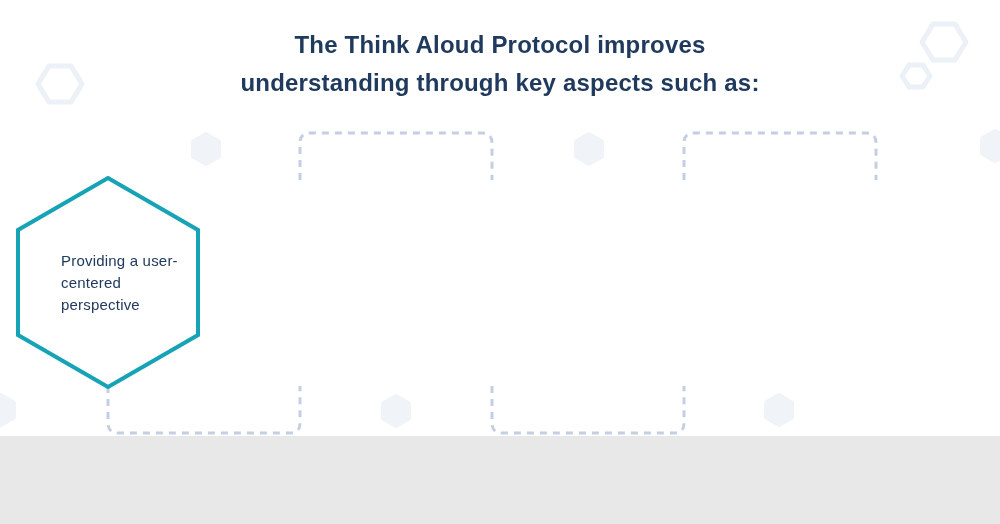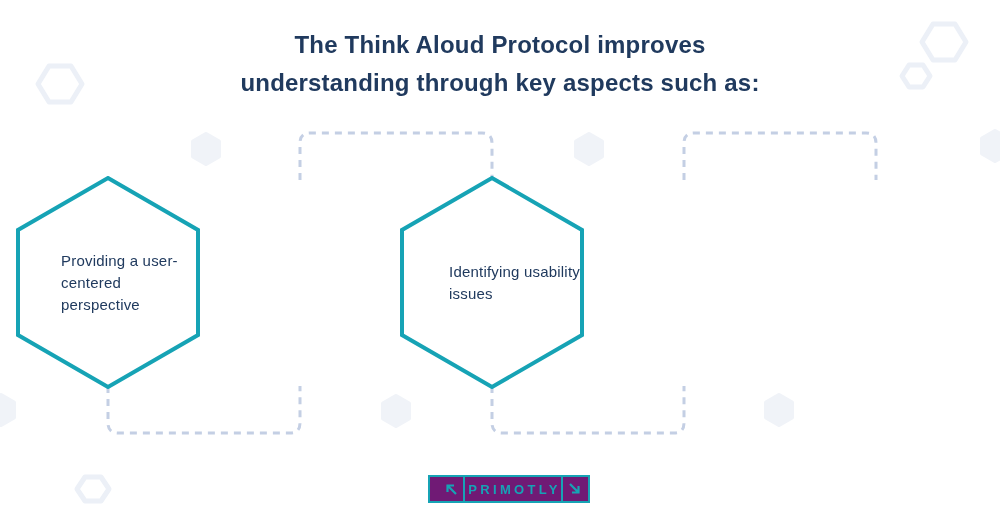--- a/index.html
+++ b/index.html
@@ -2,21 +2,21 @@
 <html style="--teal: #16A3B5; --navy: #203A5E; --dashed: #C4CFE4; --faint_fill: #F0F3F8; --faint_stroke: #ECF0F7; --background: #FFFFFF;"><head>
 <meta charset="utf-8">
 <style>
   :root{
     --teal:#16A3B5; --navy:#203A5E; --dashed:#C4CFE4;
     --faint_fill:#F0F3F8; --faint_stroke:#ECF0F7; --background:#FFFFFF;
   }
   *{margin:0;padding:0;box-sizing:border-box;}
   body{font-family:"Liberation Sans","DejaVu Sans",sans-serif;background:#e8e8e8;}
   .canvas{
-    position:relative;width:1000px;height:524px;background:var(--background);
+    position:relative;width:1000px;height:436px;background:var(--background);
     overflow:hidden;
   }
   .bg-svg{position:absolute;left:0;top:0;width:1000px;height:524px;}
   .decor-outline{fill:none;stroke:var(--faint_stroke);stroke-width:5;stroke-linejoin:round;}
   .decor-fill{fill:var(--faint_fill);stroke:var(--faint_fill);stroke-width:4;stroke-linejoin:round;}
   .connector{fill:none;stroke:var(--dashed);stroke-width:3;stroke-dasharray:7 6;}
   .title{
     position:absolute;left:0;top:26px;width:1000px;text-align:center;
     color:var(--navy);font-size:24px;font-weight:bold;line-height:38px;
     white-space:pre-line;letter-spacing:.2px;
@@ -74,27 +74,20 @@
   <div class="title">The Think Aloud Protocol improves
 understanding through key aspects such as:</div>
 
   <div class="hex-item hex1">
     <svg width="184" height="213" viewBox="0 0 184 213">
       <polygon class="hex-shape" points="92,2 182,54 182,159 92,211 2,159 2,54"></polygon>
     </svg>
     <div class="hex-label">Providing a user-
 centered perspective</div>
   </div>
-  <div class="hex-item hex3">
-    <svg width="184" height="213" viewBox="0 0 184 213">
-      <polygon class="hex-shape" points="92,2 182,54 182,159 92,211 2,159 2,54"></polygon>
-    </svg>
-    <div class="hex-label">Identifying usability
-issues</div>
-  </div>
 
   <div class="logo">
     <div class="logo-cell logo-arrow logo-arrow-left">
       <svg width="14" height="14" viewBox="0 0 14 14">
         <path class="arrow-glyph" d="M12 12 L3.5 3.5 M3.5 10 L3.5 3.5 L10 3.5"></path>
       </svg>
     </div>
     <div class="logo-cell logo-text">PRIMOTLY</div>
     <div class="logo-cell logo-arrow logo-arrow-right">
       <svg width="14" height="14" viewBox="0 0 14 14">

